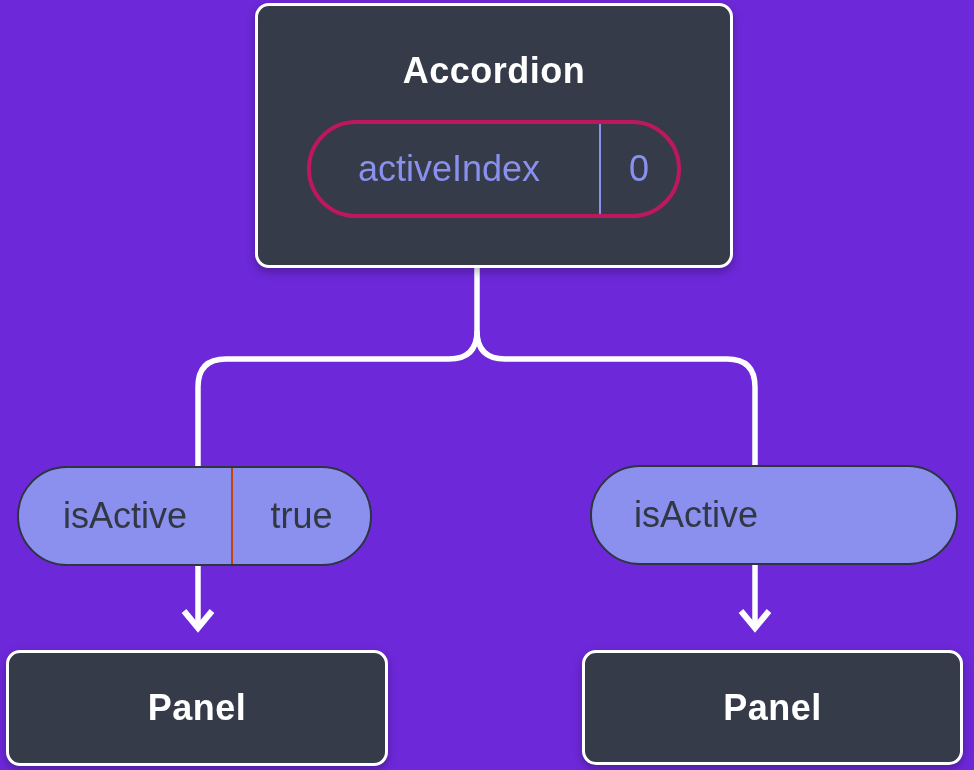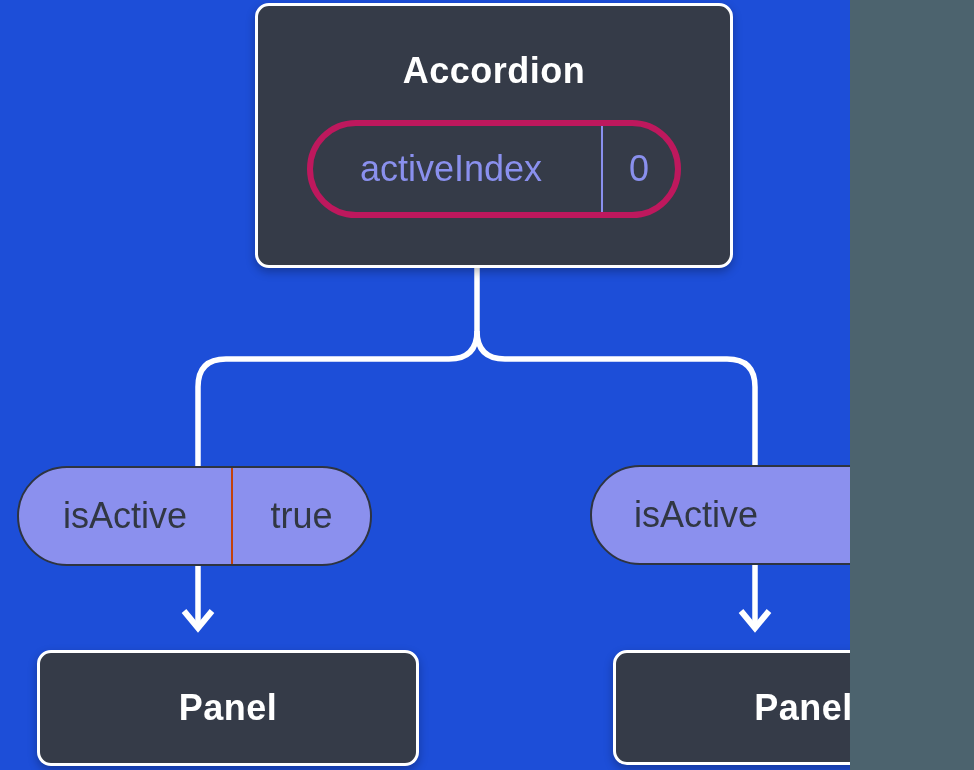--- a/index.html
+++ b/index.html
@@ -2,23 +2,23 @@
 <html><head>
 <meta charset="utf-8">
 <style>
   html, body { margin: 0; padding: 0; }
   body {
     font-family: "Liberation Sans", "DejaVu Sans", sans-serif;
     background: #4C636E;
   }
   .canvas {
     position: relative;
-    width: 850px;
+    width: 974px;
     height: 770px;
-    background: #1d4ed8;
+    background: #6d28d9;
     overflow: hidden;
   }
   .connector-layer {
     position: absolute;
     inset: 0;
     width: 974px;
     height: 770px;
   }
   .node {
     position: absolute;
@@ -41,38 +41,37 @@
     color: #FFFFFF;
     font-size: 36px;
     font-weight: 600;
     line-height: 46px;
     letter-spacing: 0.5px;
   }
   .node-leaf {
     display: flex;
     align-items: center;
     justify-content: center;
-    margin-left: 31px;
   }
   .pill {
     display: flex;
     align-items: stretch;
     box-sizing: border-box;
     border-radius: 60px;
     overflow: hidden;
   }
   .pill .seg {
     display: flex;
     align-items: center;
     justify-content: center;
     font-size: 36px;
   }
   .pill-outline {
     width: 374px; height: 98px;
-    border: 6px solid #be185d;
+    border: 4px solid #be185d;
     background: transparent;
     gap: 12px;
   }
   .pill-outline .seg { color: #8A90EE; }
   .pill-outline .seg-name { width: 276px; }
   .pill-outline .seg-value { flex: 1; border-left: 2px solid #8A90EE; }
   .pill-filled {
     position: absolute;
     height: 100px;
     background: #8B90EE;

